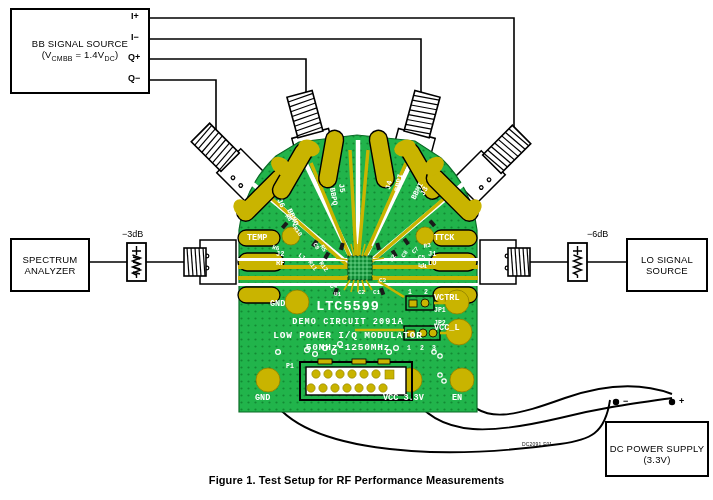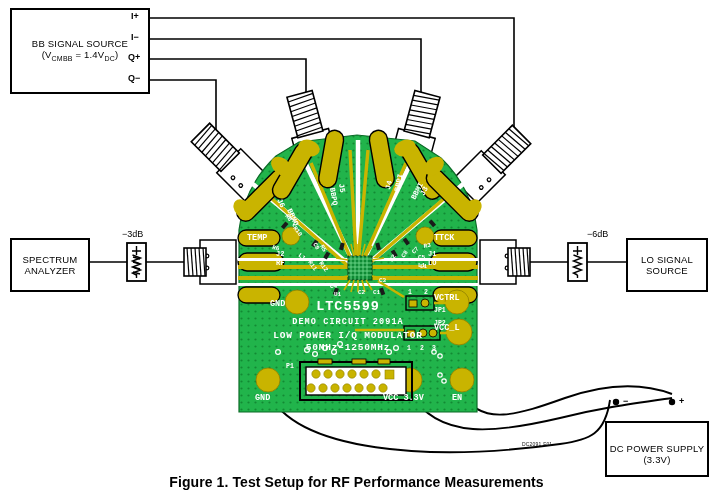--- a/index.html
+++ b/index.html
@@ -11,21 +11,21 @@
   .blk{position:absolute;border:2px solid #000;background:#fff;
        display:flex;flex-direction:column;align-items:center;justify-content:center;
        text-align:center;font-size:9.5px;line-height:11px;letter-spacing:.2px;}
   .blk .l2{font-size:9.5px;}
 
   .pinlbl{position:absolute;font-size:9px;font-weight:bold;line-height:9px;}
 
   .attlbl{position:absolute;font-size:9px;font-weight:normal;}
 
   .caption{position:absolute;left:0;top:474px;width:713px;text-align:center;
-           font-size:14px;font-weight:bold;letter-spacing:.1px;}
+           font-size:11px;font-weight:bold;letter-spacing:.1px;}
   .figid{position:absolute;left:522px;top:441px;font-size:5px;color:#111;
          letter-spacing:.2px;font-family:"Liberation Sans",sans-serif;}
 
   .pslbl{position:absolute;font-size:9px;font-weight:bold;}
 
   
   .silk{font-family:"Liberation Mono","DejaVu Sans Mono",monospace;fill:#ffffff;
         font-weight:bold;}
 </style>
 </head>

